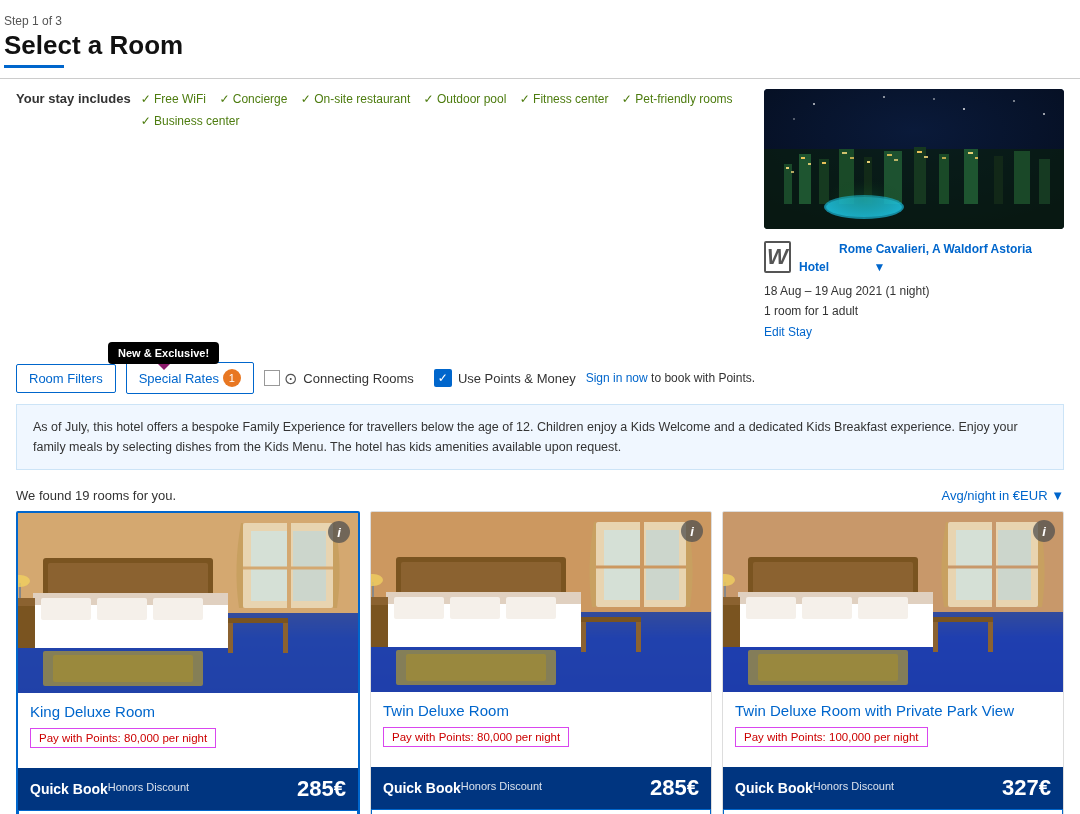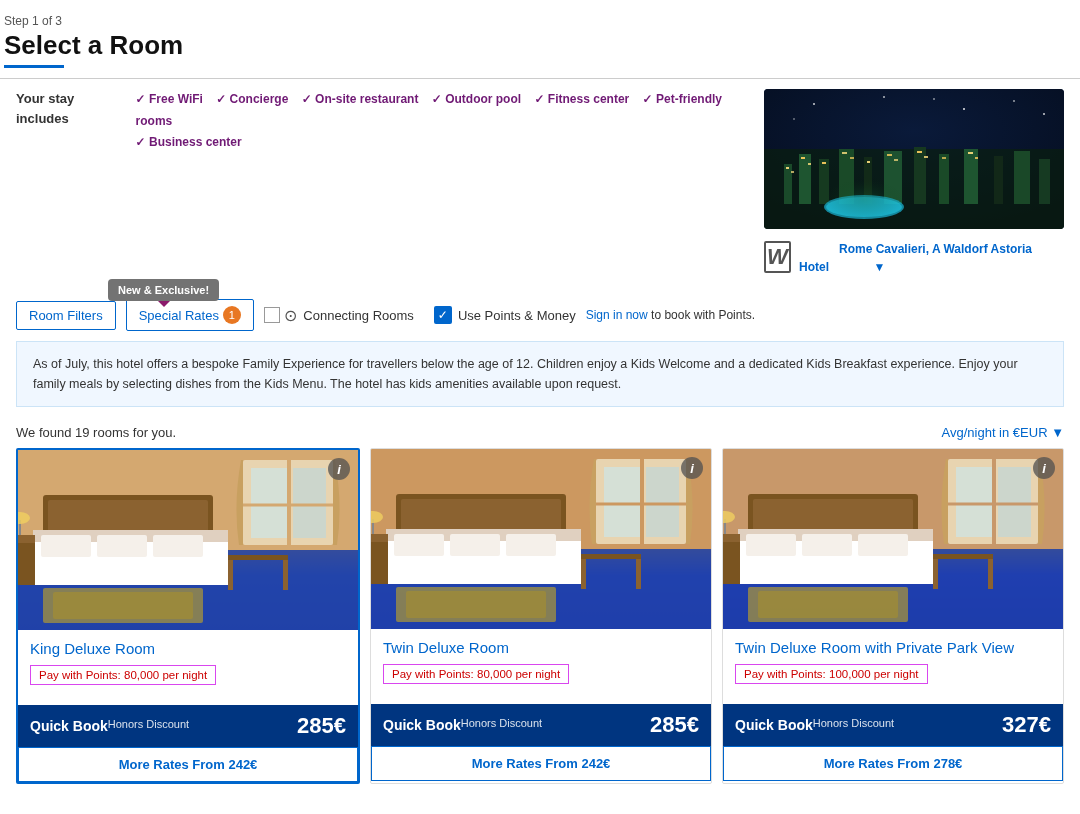--- a/index.html
+++ b/index.html
@@ -9,41 +9,41 @@
     .step-label { font-size: 12px; color: #555; margin-bottom: 2px; }
     .page-title { font-size: 26px; font-weight: bold; color: #111; }
     .blue-underline { width: 60px; height: 3px; background: #0066cc; margin-top: 4px; margin-bottom: 10px; }
     .divider { border: none; border-top: 1px solid #ccc; margin: 0 0 10px 0; }
 
     .top-section { display: flex; padding: 0 16px; gap: 20px; }
     .left-section { flex: 1; }
 
     .stay-includes { display: flex; align-items: flex-start; gap: 10px; margin-bottom: 16px; }
     .stay-label { font-weight: bold; font-size: 13px; min-width: 70px; line-height: 1.5; }
-    .amenities { font-size: 12px; color: #701a75; line-height: 1.8; font-weight: bold; }
+    .amenities { font-size: 12px; color: #4d7c0f; line-height: 1.8; }
     .amenities span { margin-right: 10px; }
 
     .right-section { width: 300px; flex-shrink: 0; }
     .hotel-image { width: 100%; height: 140px; background: linear-gradient(135deg, #1a3a5c 0%, #2d6b8a 30%, #1a6b3c 60%, #0d3d6b 100%); border-radius: 4px; overflow: hidden; position: relative; }
     .hotel-image-inner { width: 100%; height: 100%; background: 
       radial-gradient(circle at 70% 60%, #1e8b5a 0%, transparent 40%),
       radial-gradient(circle at 30% 40%, #2a7fb8 0%, transparent 50%),
       linear-gradient(180deg, #0d1f3c 0%, #1a3a5c 40%, #1a5c3a 70%, #0d2a1a 100%); 
       display: flex; align-items: center; justify-content: center; }
     
     .hotel-info { padding: 10px 0; }
     .waldorf-logo { display: flex; align-items: center; gap: 8px; margin-bottom: 4px; }
     .waldorf-w { font-size: 22px; font-weight: bold; color: #555; font-style: italic; border: 2px solid #555; width: 32px; height: 32px; display: flex; align-items: center; justify-content: center; border-radius: 2px; }
     .hotel-name { font-size: 16px; color: #0066cc; font-weight: bold; }
     .hotel-name span { font-size: 12px; color: #0066cc; margin-left: 40px; }
     .hotel-dates { font-size: 12px; color: #333; margin-top: 6px; line-height: 1.7; }
     .edit-stay { color: #0066cc; text-decoration: none; font-size: 12px; }
 
     .filters-row { display: flex; align-items: center; gap: 10px; padding: 10px 16px; position: relative; }
-    .badge-popup { background: #737373; color: white; font-size: 11px; font-weight: bold; padding: 5px 10px; border-radius: 4px; position: absolute; top: -10px; left: 108px; }
+    .badge-popup { background: #000000; color: white; font-size: 11px; font-weight: bold; padding: 5px 10px; border-radius: 4px; position: absolute; top: -10px; left: 108px; }
     .badge-popup::after { content: ''; position: absolute; bottom: -6px; left: 50%; transform: translateX(-50%); border: 6px solid transparent; border-top-color: #8b1a6b; border-bottom: none; }
 
     .filter-btn { border: 1px solid #0066cc; color: #0066cc; background: white; padding: 6px 12px; border-radius: 2px; font-size: 13px; cursor: pointer; }
     .special-rates-btn { border: 1px solid #0066cc; color: #0066cc; background: white; padding: 6px 12px; border-radius: 2px; font-size: 13px; cursor: pointer; display: flex; align-items: center; gap: 4px; }
     .badge { background: #e87722; color: white; border-radius: 50%; width: 18px; height: 18px; font-size: 11px; display: inline-flex; align-items: center; justify-content: center; }
 
     .connecting-rooms { display: flex; align-items: center; gap: 6px; font-size: 13px; color: #333; }
     .checkbox-area { display: flex; align-items: center; gap: 4px; }
     .checkbox-styled { width: 16px; height: 16px; border: 1px solid #999; background: white; display: inline-block; }
     .connecting-icon { font-size: 16px; color: #555; }
@@ -174,20 +174,25 @@
       </div>
     </div>
     <div class="hotel-info">
       <div class="waldorf-logo">
         <div class="waldorf-w">W</div>
         <div class="hotel-name">
           <span>Rome Cavalieri, A Waldorf Astoria Hotel</span>
           <span>▼</span>
         </div>
       </div>
+      <div class="hotel-dates">
+        <div>18 Aug – 19 Aug 2021 (1 night)</div>
+        <div>1 room for 1 adult</div>
+        <a href="#" class="edit-stay">Edit Stay</a>
+      </div>
     </div>
   </div>
 </div>
 
 <div class="filters-row">
   <div class="badge-popup">New &amp; Exclusive!</div>
   <button class="filter-btn">Room Filters</button>
   <button class="special-rates-btn">
     <span>Special Rates</span>
     <span class="badge">1</span>

